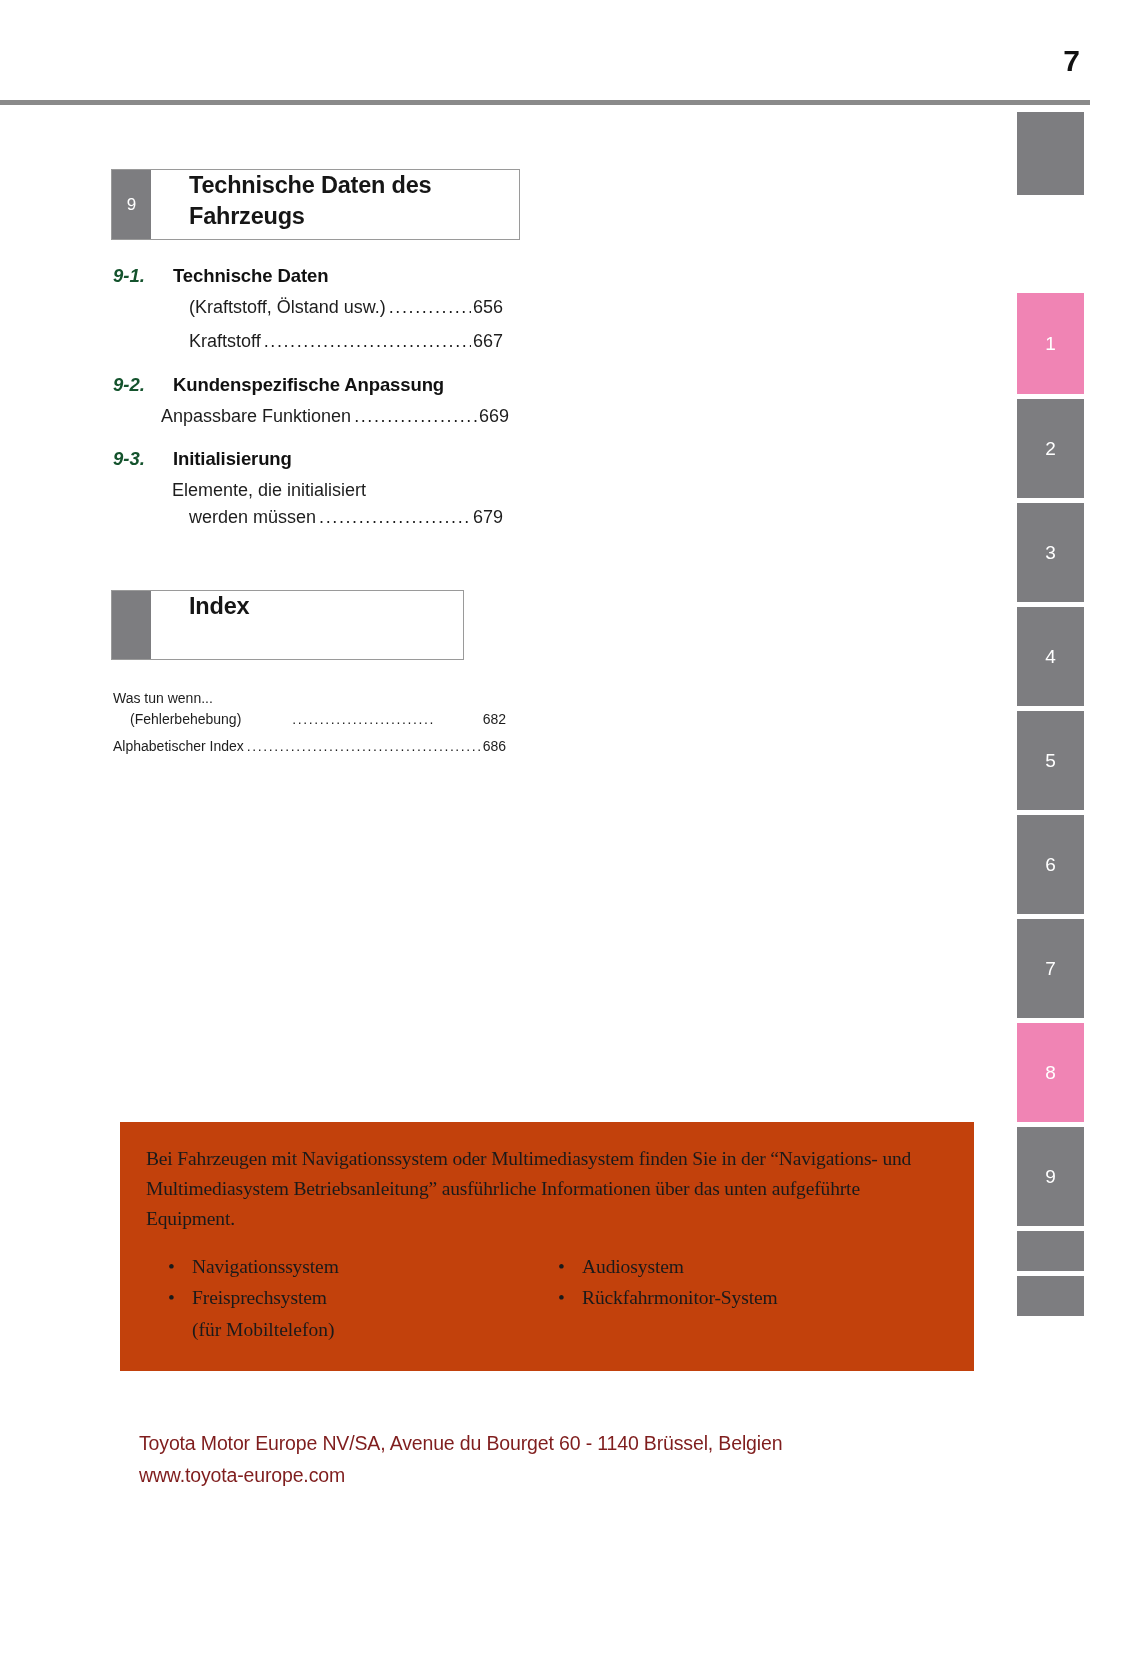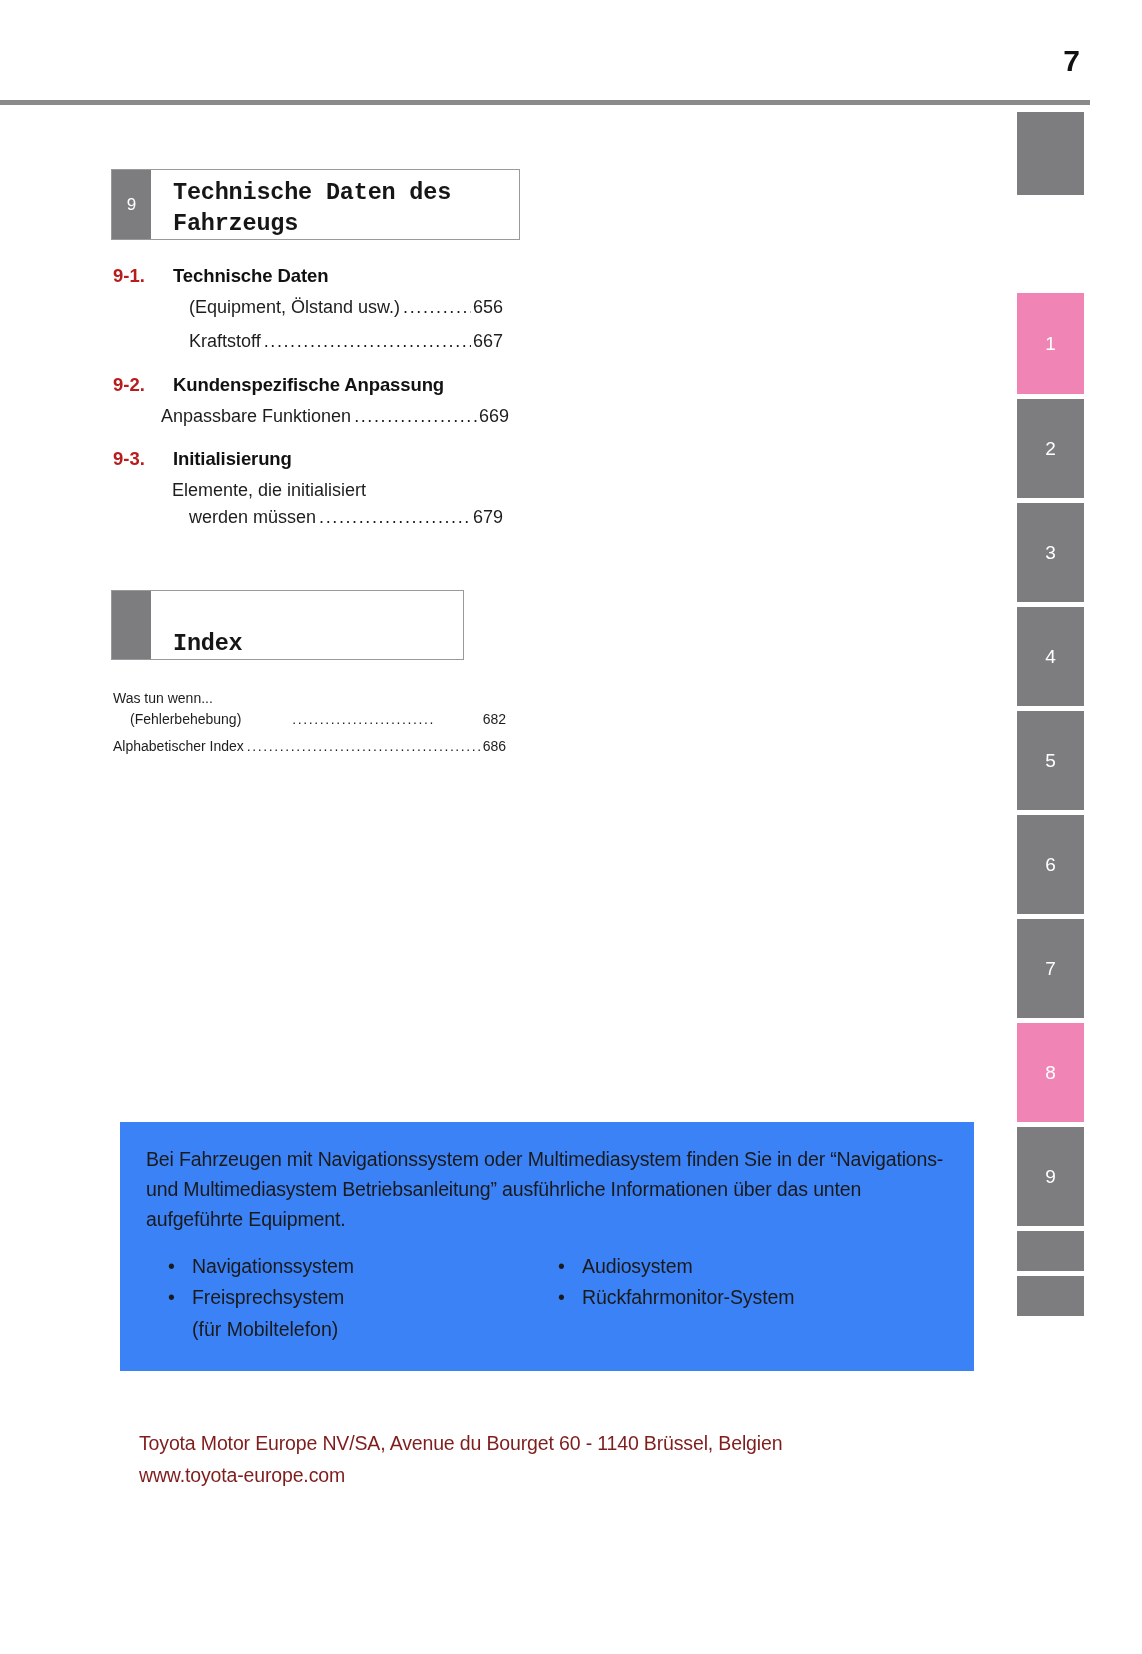--- a/index.html
+++ b/index.html
@@ -71,24 +71,23 @@
     color: #ffffff;
     font-size: 17px;
     display: flex;
     align-items: center;
     justify-content: center;
     flex: 0 0 39px;
   }
   .chapter-box .title-block {
     flex: 1 1 auto;
     display: flex;
-    align-items: flex-end;
-    padding-left: 22px;
+    align-items: flex-start;
+    padding-left: 38px;
     padding-right: 10px;
-    font-family: Liberation Mono, monospace;
   }
   .chapter-box .title-text {
     font-size: 23.5px;
     font-weight: bold;
     line-height: 1.32;
     color: #161616;
     letter-spacing: -0.2px;
   }
 
   
@@ -103,21 +102,22 @@
     align-items: baseline;
     margin-top: 18px;
     margin-bottom: 2px;
   }
   .toc-section:first-child { margin-top: 0; }
   .toc-section .sec-num {
     font-size: 18.5px;
     font-weight: bold;
     width: 60px;
     flex: 0 0 60px;
-    color: #b91c1c;
+    color: #14532d;
+    font-style: italic;
   }
   .toc-section .sec-title {
     font-size: 18.5px;
     font-weight: bold;
     color: #111;
     letter-spacing: -0.1px;
   }
   .toc-entry {
     margin-left: 59px;
     margin-top: 7px;
@@ -266,21 +266,21 @@
     </div>
   </div>
 
   <div class="toc" id="toc">
       <div class="toc-section">
         <span class="sec-num">9-1.</span>
         <span class="sec-title">Technische Daten</span>
       </div>
       <div class="toc-entry">
         <div class="line2">
-          <span class="lbl">(Equipment, Ölstand usw.)</span>
+          <span class="lbl">(Kraftstoff, Ölstand usw.)</span>
           <span class="leader">......................................................</span>
           <span class="pg">656</span>
         </div>
       </div>
       <div class="toc-entry">
         <div class="line2">
           <span class="lbl">Kraftstoff</span>
           <span class="leader">......................................................</span>
           <span class="pg">667</span>
         </div>
@@ -324,21 +324,21 @@
           <span class="pg">682</span>
         </div>
       </div>
       <div class="rowflat">
         <span class="lbl">Alphabetischer Index</span>
         <span class="leader">......................................................</span>
         <span class="pg">686</span>
       </div>
     </div>
 
-  <div class="notice-box" id="notice-box" style="background: #3b82f6;">
+  <div class="notice-box" id="notice-box" style="background: #c2410c; font-family: Liberation Serif, serif;">
     <p class="notice-paragraph">Bei Fahrzeugen mit Navigationssystem oder Multimediasystem finden Sie in der “Navigations- und Multimediasystem Betriebsanleitung” ausführliche Informationen über das unten aufgeführte Equipment.</p>
     <div class="notice-cols">
       <div class="notice-col" id="notice-left">
           <div class="notice-li">
             <span class="bullet">•</span>
             <span>Navigationssystem</span>
           </div>
           <div class="notice-li">
             <span class="bullet">•</span>
             <span>Freisprechsystem</span>

